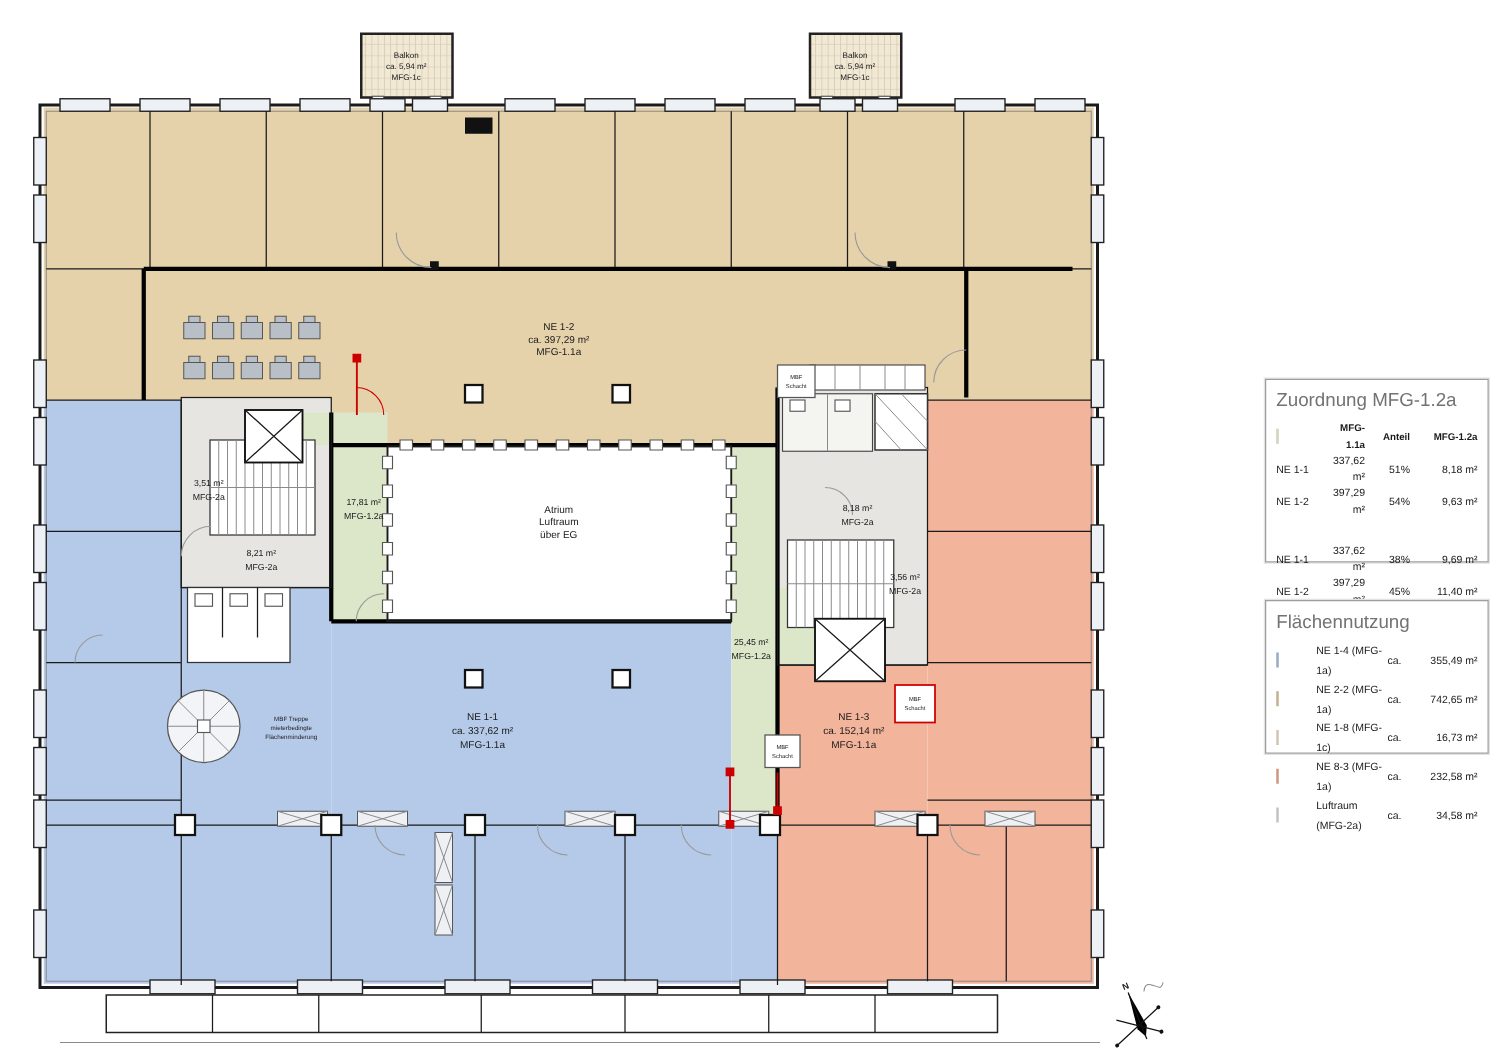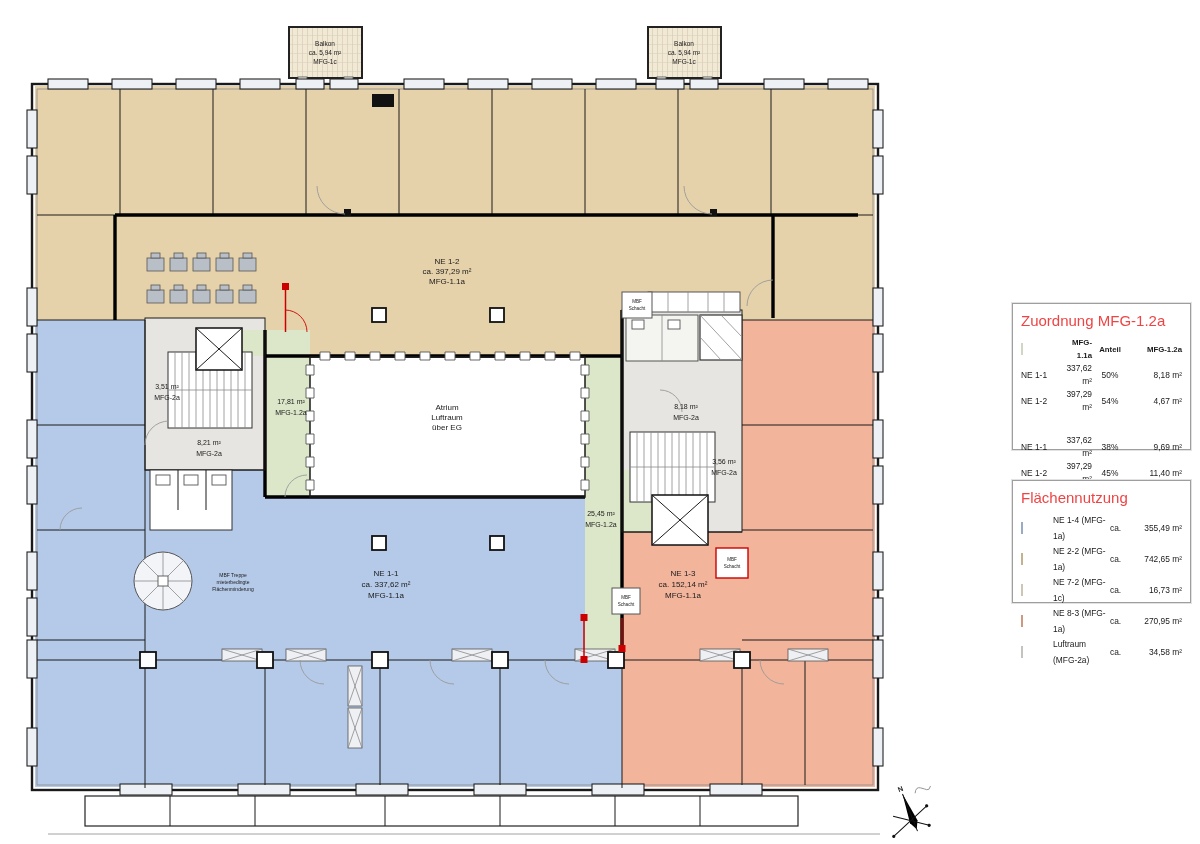--- a/index.html
+++ b/index.html
@@ -17,24 +17,24 @@
   .wg{stroke:#8a8a8a;stroke-width:.8;fill:none;}
   .arc{stroke:#9a9a9a;stroke-width:.9;fill:none;}
   .win{fill:#edf1f6;stroke:#222;stroke-width:1.1;}
   .fix{fill:#fff;stroke:#555;stroke-width:.9;}
   .furn{fill:#b9bfc7;stroke:#555;stroke-width:.8;}
   .cab{fill:#eef0f4;stroke:#555;stroke-width:.8;}
   .col{fill:#fff;stroke:#111;stroke-width:1.8;}
   
   .legend{position:absolute;left:1012px;width:179px;background:#fff;border:1px solid #9e9e9e;
           box-shadow:0 0 0 1px #e2e2e2;padding:8px 8px 6px 8px;box-sizing:border-box;}
-  .lg-title{font-size:15px;color:#ef4444;margin:0 0 7px 0;}
+  .lg-title{font-size:15px;color:#737373;margin:0 0 7px 0;}
   .as-grid{display:grid;grid-template-columns:36px 1fr 36px 54px;font-size:8.4px;line-height:13px;align-items:center;}
   .as-grid .hd{font-weight:bold;font-size:7.8px;}
-  .ar{text-align:right;} .ac{text-align:center;}
+  .ar{text-align:right;} .ac{text-align:right;}
   .swh{width:26px;height:9px;background:var(--c-mfg12a);border:1px solid #cfd6c2;}
   .gap{height:20px;grid-column:1 / span 4;}
   .us-row{display:grid;grid-template-columns:32px 1fr 18px 54px;font-size:8.4px;line-height:15.5px;align-items:center;}
   .usw{width:28px;height:11px;border:1px solid rgba(0,0,0,.15);}
   .b-ne11{background:var(--c-ne11);} .b-ne12{background:var(--c-ne12);} .b-ne12c{background:var(--c-ne12c);}
   .b-ne13{background:var(--c-ne13);} .b-gray{background:var(--c-allgemein);}
 </style>
 </head>
 <body>
 
@@ -331,27 +331,27 @@
 <div class="legend" style="top:303px;height:147px;">
   <div class="lg-title">Zuordnung MFG-1.2a</div>
   <div class="as-grid">
     <span><span class="swh"></span></span>
     <span class="hd ar">MFG-1.1a</span>
     <span class="hd ac">Anteil</span>
     <span class="hd ar">MFG-1.2a</span>
 
     <span>NE 1-1</span>
     <span class="ar">337,62 m²</span>
-    <span class="ac">50%</span>
+    <span class="ac">51%</span>
     <span class="ar">8,18 m²</span>
 
     <span>NE 1-2</span>
     <span class="ar">397,29 m²</span>
     <span class="ac">54%</span>
-    <span class="ar">4,67 m²</span>
+    <span class="ar">9,63 m²</span>
 
     <span class="gap"></span>
 
     <span>NE 1-1</span>
     <span class="ar">337,62 m²</span>
     <span class="ac">38%</span>
     <span class="ar">9,69 m²</span>
 
     <span>NE 1-2</span>
     <span class="ar">397,29 m²</span>
@@ -376,29 +376,29 @@
     <span class="ar">355,49 m²</span>
   </div>
   <div class="us-row">
     <span><span class="usw b-ne12"></span></span>
     <span>NE 2-2 (MFG-1a)</span>
     <span>ca.</span>
     <span class="ar">742,65 m²</span>
   </div>
   <div class="us-row">
     <span><span class="usw b-ne12c"></span></span>
-    <span>NE 7-2 (MFG-1c)</span>
+    <span>NE 1-8 (MFG-1c)</span>
     <span>ca.</span>
     <span class="ar">16,73 m²</span>
   </div>
   <div class="us-row">
     <span><span class="usw b-ne13"></span></span>
     <span>NE 8-3 (MFG-1a)</span>
     <span>ca.</span>
-    <span class="ar">270,95 m²</span>
+    <span class="ar">232,58 m²</span>
   </div>
   <div class="us-row">
     <span><span class="usw b-gray"></span></span>
     <span>Luftraum (MFG-2a)</span>
     <span>ca.</span>
     <span class="ar">34,58 m²</span>
   </div>
 </div>
 
 </div>

